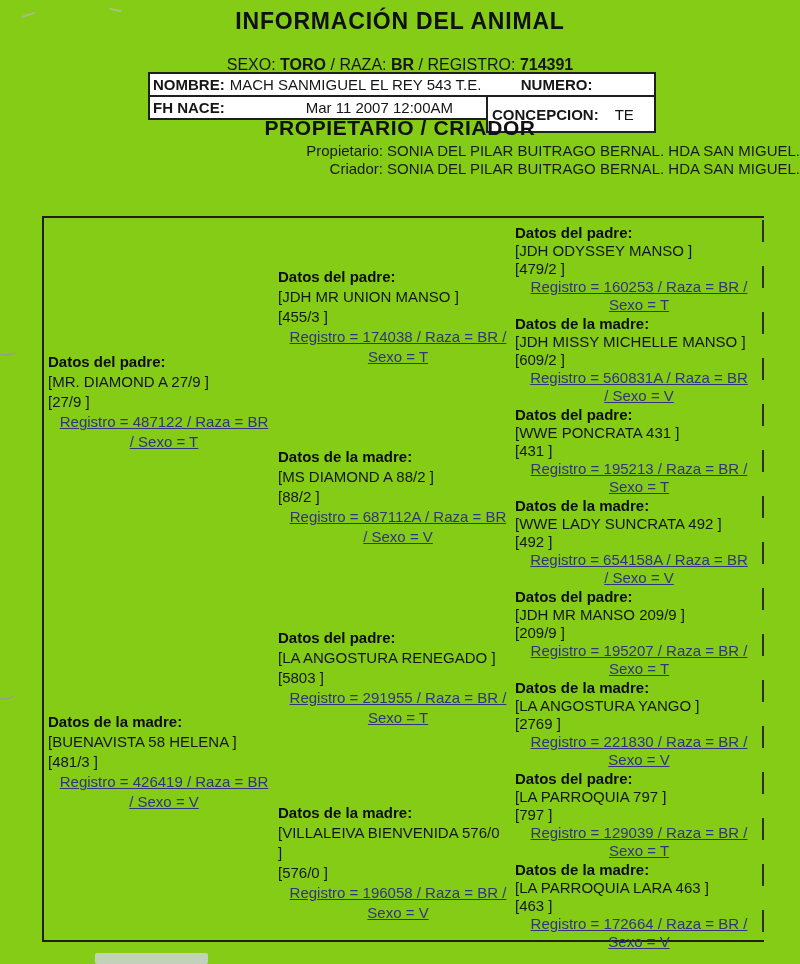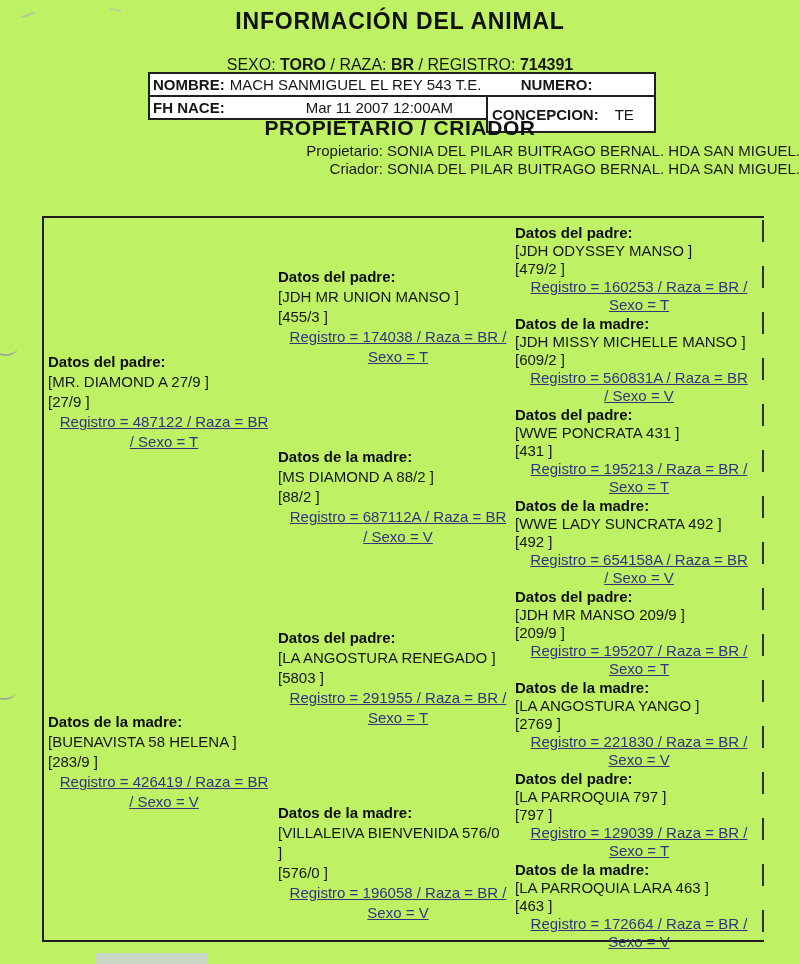--- a/index.html
+++ b/index.html
@@ -1,16 +1,16 @@
 <!DOCTYPE html>
 <html><head>
 <meta charset="utf-8">
 <style>
   html,body{margin:0;padding:0;background:#ffffff;}
-  .page{position:relative;width:800px;height:964px;background:#bef264;overflow:hidden;
+  .page{position:relative;width:800px;height:964px;background:#84cc16;overflow:hidden;
         font-family:"Liberation Sans",sans-serif;color:#151515;}
   
   .doc-title{position:absolute;left:0;right:0;top:8px;text-align:center;
              font-size:23px;font-weight:bold;letter-spacing:.8px;color:#111;}
   .sexo-line{position:absolute;left:0;right:0;top:56px;text-align:center;font-size:16px;color:#161616;}
   .sexo-line b{font-weight:bold;}
   .box{position:absolute;box-sizing:border-box;border:2px solid #1f1f1f;display:flex;
        align-items:center;font-size:15px;background:#fff;color:#161616;}
   .box b{font-weight:bold;white-space:nowrap;}
   .row1{left:148px;top:72px;width:508px;height:25px;padding:0 0 0 3px;}
@@ -94,21 +94,21 @@
       <div>[MR. DIAMOND A 27/9 ]</div>
       <div>[27/9 ]</div>
       <a class="plink">
           <span>Registro = 487122 / Raza = BR</span>
           <span>/ Sexo = T</span>
         </a>
     </div>
     <div class="pblock" style="left:4px;top:494px;width:232px;">
       <div class="plabel">Datos de la madre:</div>
       <div>[BUENAVISTA 58 HELENA ]</div>
-      <div>[283/9 ]</div>
+      <div>[481/3 ]</div>
       <a class="plink">
           <span>Registro = 426419 / Raza = BR</span>
           <span>/ Sexo = V</span>
         </a>
     </div>
 
     <div class="pblock" style="left:234px;top:49px;width:240px;">
       <div class="plabel">Datos del padre:</div>
       <div>[JDH MR UNION MANSO ]</div>
       <div>[455/3 ]</div>

